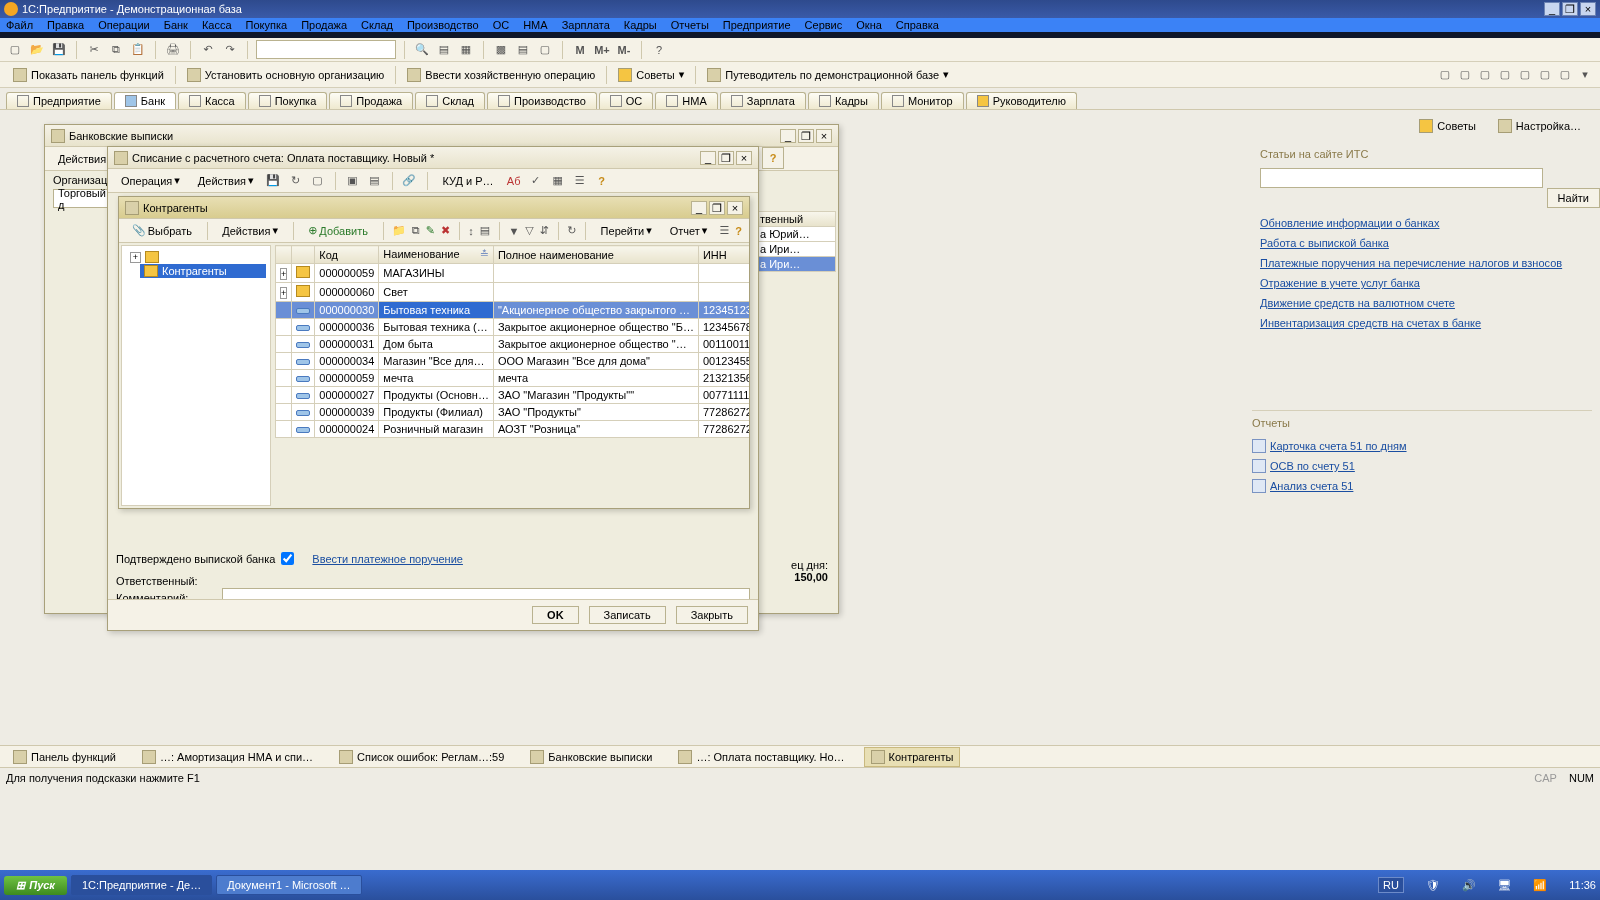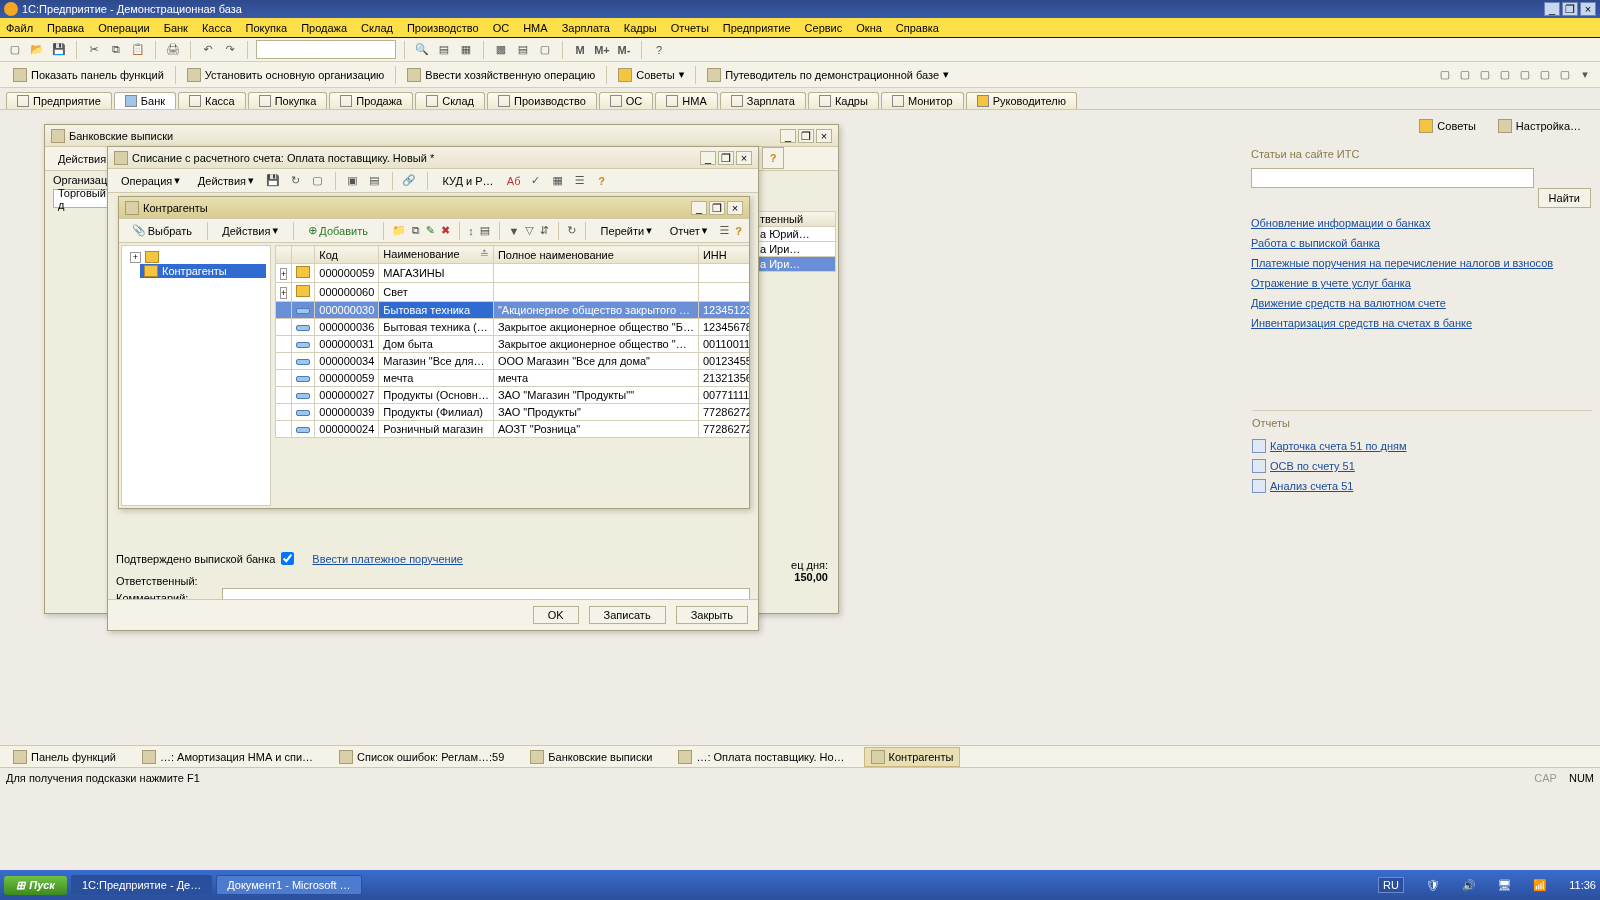--- a/index.html
+++ b/index.html
@@ -1,36 +1,36 @@
 <!DOCTYPE html>
 <html><head>
 <meta charset="utf-8">
 <style>
 * { box-sizing: border-box; margin: 0; padding: 0; font-family: Tahoma, Arial, sans-serif; font-size: 11px; }
 body { background: #eeece4; width: 1600px; height: 900px; overflow: hidden; position: relative; }
 .titlebar { background: linear-gradient(#2e4a8d,#3a5aa8); height: 18px; color: #fff; display: flex; align-items: center; padding: 0 4px; }
 .titlebar .ico { width: 14px; height: 14px; background: #f5a623; border-radius: 50%; margin-right: 4px; }
 .titlebar .winbtns { margin-left: auto; display: flex; gap: 2px; }
 .titlebar .winbtns span { width: 16px; height: 14px; background: #c9d6ef; color: #000; text-align: center; line-height: 12px; border: 1px solid #6d84b4; }
-.menubar { background: #fde047; height: 20px; display: flex; align-items: center; padding: 0 6px; gap: 14px; border-bottom: 1px solid #0f172a; }
+.menubar { background: #3b82f6; height: 20px; display: flex; align-items: center; padding: 0 6px; gap: 14px; border-bottom: 6px solid #0f172a; }
 .menubar span { cursor: default; }
 .toolbar1 { background: #f5f2e7; height: 24px; display: flex; align-items: center; padding: 0 6px; gap: 4px; border-bottom: 1px solid #d5cfb9; }
 .tbtn { width: 18px; height: 18px; border: 1px solid transparent; display: flex; align-items: center; justify-content: center; color: #555; }
 .sep { width: 1px; height: 18px; background: #cfc8ad; margin: 0 4px; }
 .combo { height: 19px; border: 1px solid #b9b28f; background: #fff; width: 140px; }
 .toolbar2 { background: #f5f2e7; height: 26px; display: flex; align-items: center; padding: 0 6px; border-bottom: 1px solid #d5cfb9; }
 .linkbtn { display: flex; align-items: center; gap: 4px; padding: 2px 6px; border: 1px solid transparent; }
 .linkico { width: 14px; height: 14px; background: #d9d0a9; border: 1px solid #a69d75; }
 .toolbar2 .rightbtns { margin-left: auto; display: flex; gap: 2px; }
 .tabstrip { background: #eeece4; height: 22px; display: flex; align-items: flex-end; padding: 0 6px; gap: 2px; border-bottom: 1px solid #cfc8ad; }
 .tab { background: linear-gradient(#fdfcf5,#efe9cf); border: 1px solid #b9b28f; border-bottom: none; border-radius: 3px 3px 0 0; padding: 2px 10px; display: flex; align-items: center; gap: 4px; }
 .tab.active { background: #fff; }
 .tabico { width: 12px; height: 12px; border: 1px solid #888; }
 .workspace { position: relative; height: 635px; background: #eeece4; }
-.rightpanel { position: absolute; right: 9px; top: 14px; width: 340px; }
+.rightpanel { position: absolute; right: 0; top: 14px; width: 340px; }
 .rtitle { color: #8a7a4a; padding: 4px 0; border-bottom: none; }
 .rsearch { display: flex; gap: 4px; margin: 4px 0 8px; }
 .rsearch input { flex: 1; height: 20px; border: 1px solid #b9b28f; padding: 0 4px; }
 .rsearch button { height: 20px; border: 1px solid #b9b28f; background: #f5f2e7; padding: 0 10px; margin-top: 20px; }
 .rlink { color: #1a4ea1; text-decoration: underline; display: block; margin: 6px 0; line-height: 14px; }
 .reports { position: absolute; right: 8px; top: 300px; width: 340px; }
 .reports .rtitle { border-top: 1px solid #d5cfb9; padding-top: 6px; }
 .replink { color: #1a4ea1; text-decoration: underline; display: flex; align-items: center; gap: 4px; margin: 6px 0; }
 .replink .ico16 { width: 14px; height: 14px; border: 1px solid #7a93c2; background: #dfe8f5; }
 
@@ -345,21 +345,21 @@
       <a style="color:#1a4ea1;text-decoration:underline;margin-left:12px">Ввести платежное поручение</a>
     </div>
     <div class="formrow" style="position:absolute;bottom:40px;left:0;right:0">
       <label>Ответственный:</label>
     </div>
     <div class="formrow" style="position:absolute;bottom:20px;left:0;right:0">
       <label>Комментарий:</label>
       <div class="input"></div>
     </div>
     <div class="dlgbtns" style="position:absolute;bottom:0;left:0;right:0">
-      <button style="font-weight:normal">OK</button>
+      <button style="font-weight:bold">OK</button>
       <button>Записать</button>
       <button>Закрыть</button>
     </div>
   </div>
 
   <div class="win" style="left:118px;top:86px;width:632px;height:313px">
     <div class="wt act">
       <span class="ico16"></span>
       <span>Контрагенты</span>
       <div class="wbtns">

